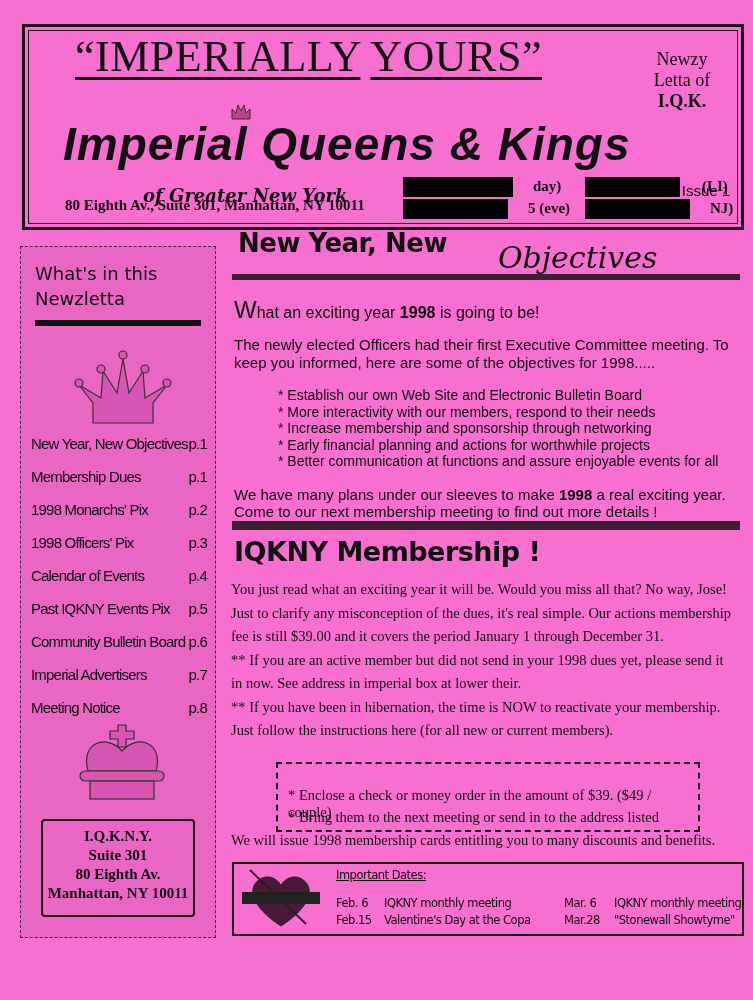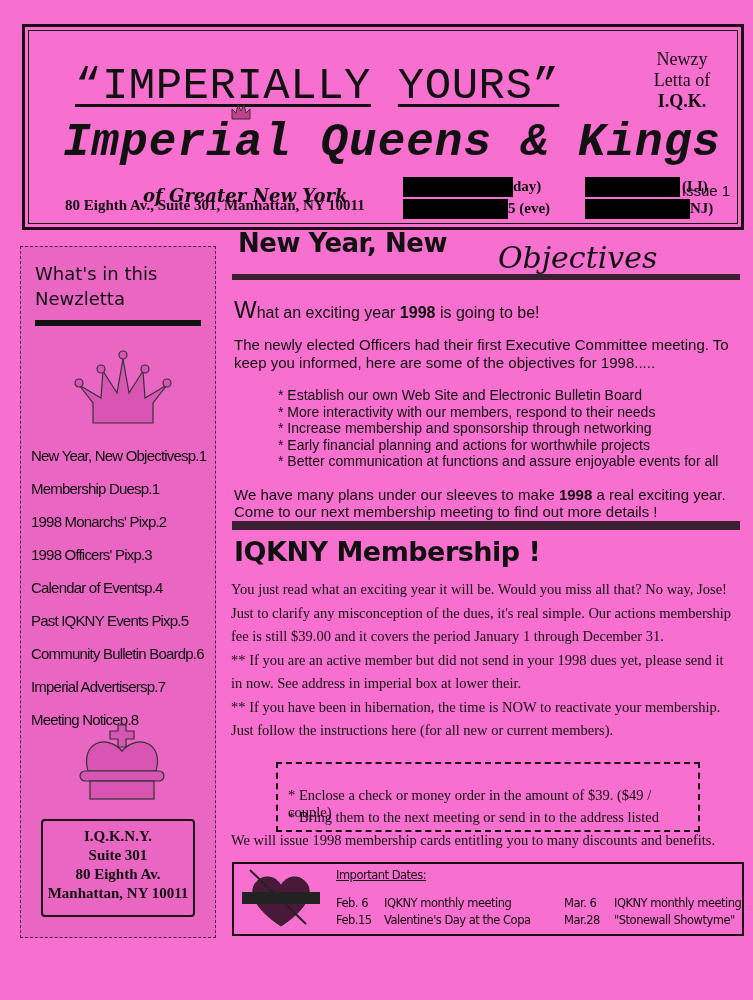--- a/index.html
+++ b/index.html
@@ -1,34 +1,34 @@
 <!DOCTYPE html>
 <html><head>
 <meta charset="utf-8">
 <style>
   html,body{margin:0;padding:0;}
   body{width:753px;height:1000px;background:#f76fcf;position:relative;overflow:hidden;font-family:"Liberation Serif",serif;color:#111;}
   .abs{position:absolute;}
   
   #masthead{left:22px;top:24px;width:716px;height:200px;border:3px solid #1a0a14;}
   #masthead-inner{position:absolute;left:3px;top:3px;right:3px;bottom:3px;border:1px solid #1a0a14;}
-  #title{left:50px;top:34px;font-size:44px;letter-spacing:0.5px;font-family:Liberation Mono, monospace;}
+  #title{left:50px;top:4px;font-size:44px;letter-spacing:0.5px;font-family:Liberation Serif, serif;}
   #title .u{text-decoration:underline;text-decoration-thickness:3px;text-underline-offset:6px;}
   #newzy{left:622px;top:22px;width:70px;text-align:center;font-size:18px;line-height:21px;}
-  #org{left:38px;top:90px;font-size:46px;font-style:italic;font-weight:bold;font-family:Liberation Mono, monospace;letter-spacing:1px;}
+  #org{left:38px;top:90px;font-size:46px;font-style:italic;font-weight:bold;font-family:Liberation Sans, sans-serif;letter-spacing:1px;}
   #of{left:118px;top:158px;font-size:18px;font-style:italic;font-weight:bold;font-family:"DejaVu Serif",serif;}
   #vol{left:590px;top:155px;font-size:15px;font-family:"Liberation Sans",sans-serif;}
   #addr{left:40px;top:196px;font-size:15px;font-weight:bold;}
   .redact{background:#000;position:absolute;}
-  .redtxt{position:absolute;font-size:15px;font-weight:bold;}
+  .redtxt{position:absolute;font-size:15px;font-weight:bold;margin-left:20px;}
   
   #sidebar{left:20px;top:246px;width:194px;height:690px;border:1px dashed #4a2040;background:#e966c3;}
   #toc-title{left:14px;top:14px;font-family:"DejaVu Sans",sans-serif;font-size:18px;line-height:25px;}
   #toc-rule{left:14px;top:73px;width:166px;height:6px;background:#111;}
-  .toc-item{position:absolute;left:10px;width:176px;font-family:"Liberation Sans",sans-serif;font-size:15px;letter-spacing:-0.8px;display:flex;justify-content:flex-start;margin-top:12px;}
+  .toc-item{position:absolute;left:10px;width:176px;font-family:"Liberation Sans",sans-serif;font-size:15px;letter-spacing:-0.8px;display:flex;justify-content:space-between;}
   #addrbox{left:20px;top:572px;width:150px;height:88px;border:2px solid #1a0a14;border-radius:4px;text-align:center;font-weight:bold;font-size:15px;line-height:19px;padding-top:6px;}
   
   #h1{left:238px;top:228px;font-family:"DejaVu Sans",sans-serif;font-weight:bold;font-size:26px;letter-spacing:-0.5px;}
   #h1b{left:498px;top:240px;font-family:"DejaVu Serif",serif;font-style:italic;font-size:30px;}
   .bar{position:absolute;left:232px;width:508px;background:#3a2030;}
   .sans{font-family:"Liberation Sans",sans-serif;}
   #lead{left:234px;top:296px;font-size:16px;}
   #lead .big{font-size:24px;}
   #p1{left:234px;top:336px;font-size:15px;line-height:18px;width:510px;}
   #bullets{left:278px;top:387px;font-size:14px;line-height:16.5px;}

